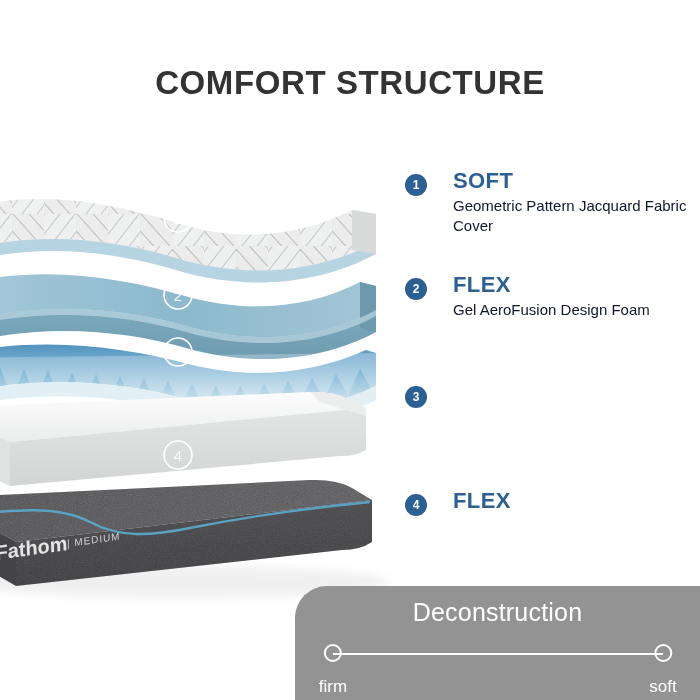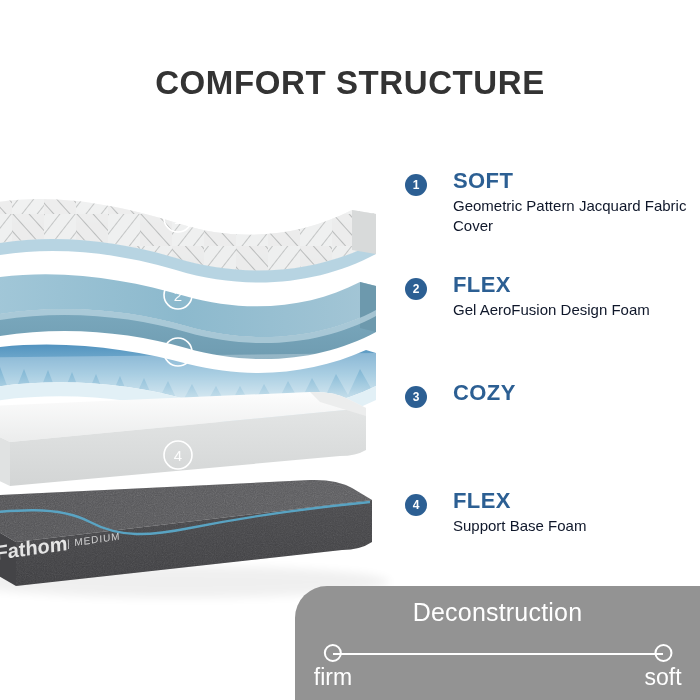--- a/index.html
+++ b/index.html
@@ -137,22 +137,22 @@
   }
   .slider-stop.active .dot {
     width: 22px;
     height: 22px;
     background: #ffffff;
     border: none;
     margin-top: -2px;
   }
   .slider-stop .label {
     color: #ffffff;
-    font-size: 23px;
-    margin-top: 2px;
+    font-size: 17px;
+    margin-top: 15px;
     white-space: nowrap;
   }
   .slider-stop.s0 { left: 10px; }
   .slider-stop.s1 { left: 175px; }
   .slider-stop.s2 { left: 340px; }
 </style>
 </head>
 <body>
 
 <div id="page-title">COMFORT STRUCTURE</div>
@@ -316,27 +316,25 @@
   </div>
 
   <div class="legend-item i1">
     <div class="legend-badge">2</div>
     <div class="legend-title">FLEX</div>
     <div class="legend-desc">Gel AeroFusion Design Foam</div>
   </div>
 
   <div class="legend-item i2">
     <div class="legend-badge">3</div>
-    <div class="legend-title">COZY</div>
   </div>
 
   <div class="legend-item i3">
     <div class="legend-badge">4</div>
     <div class="legend-title">FLEX</div>
-    <div class="legend-desc">Support Base Foam</div>
   </div>
 
 </div>
 
 <div id="deconstruction-panel">
   <div id="deconstruction-heading">Deconstruction</div>
 
   <div id="firmness-slider">
     <div class="slider-track"></div>
 

